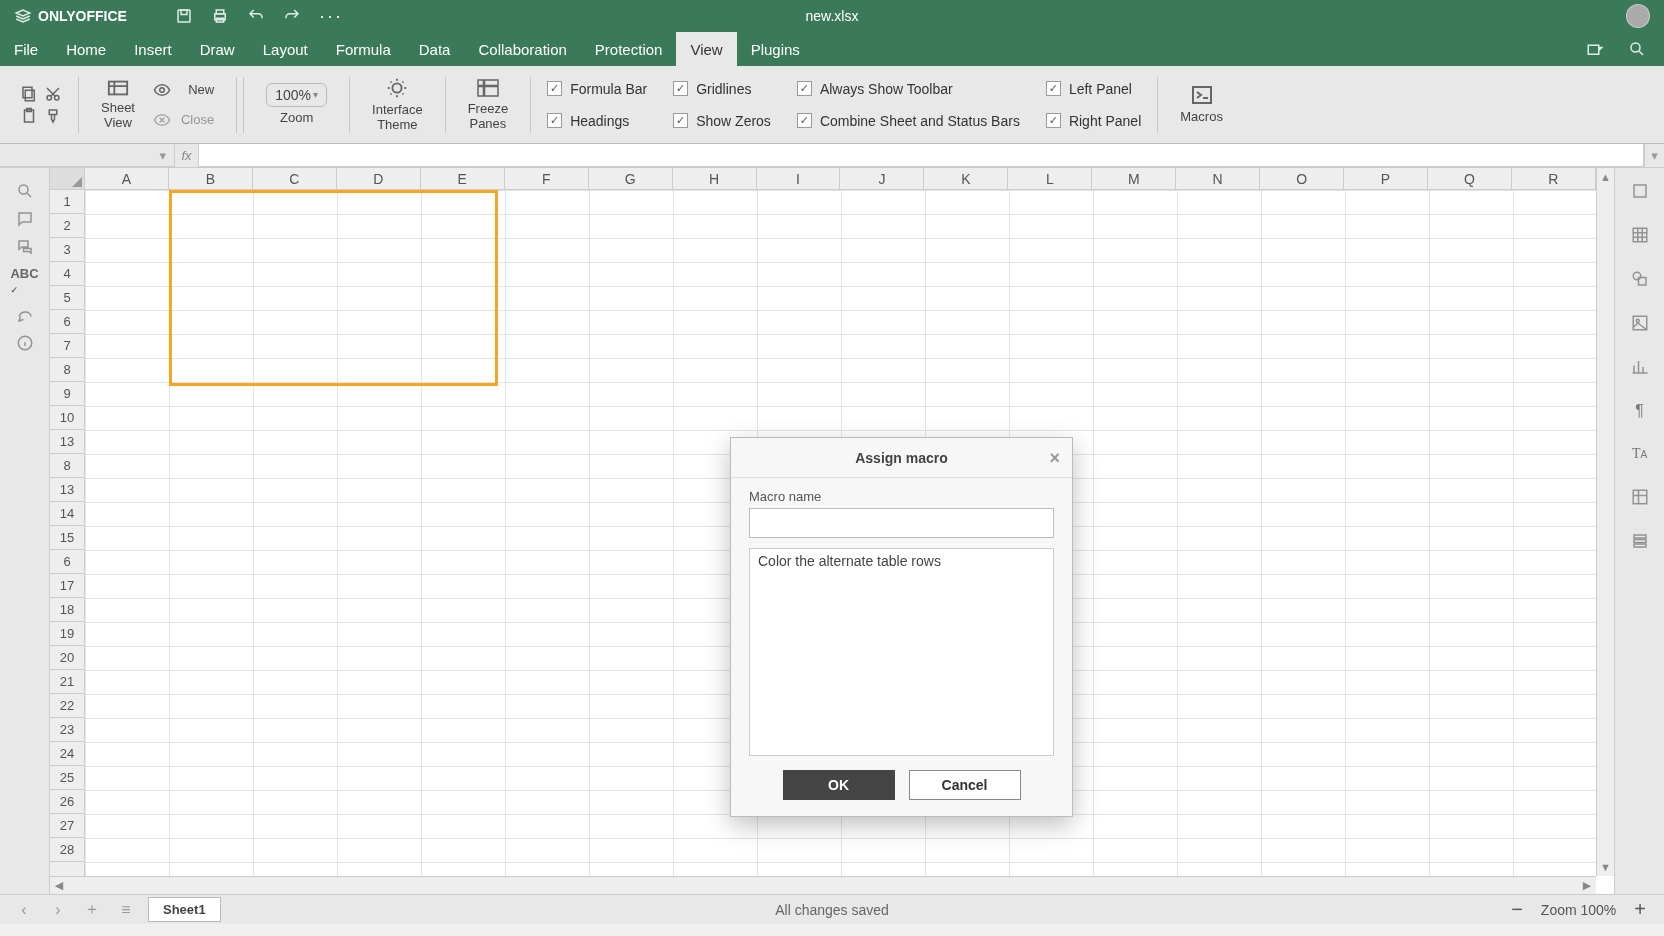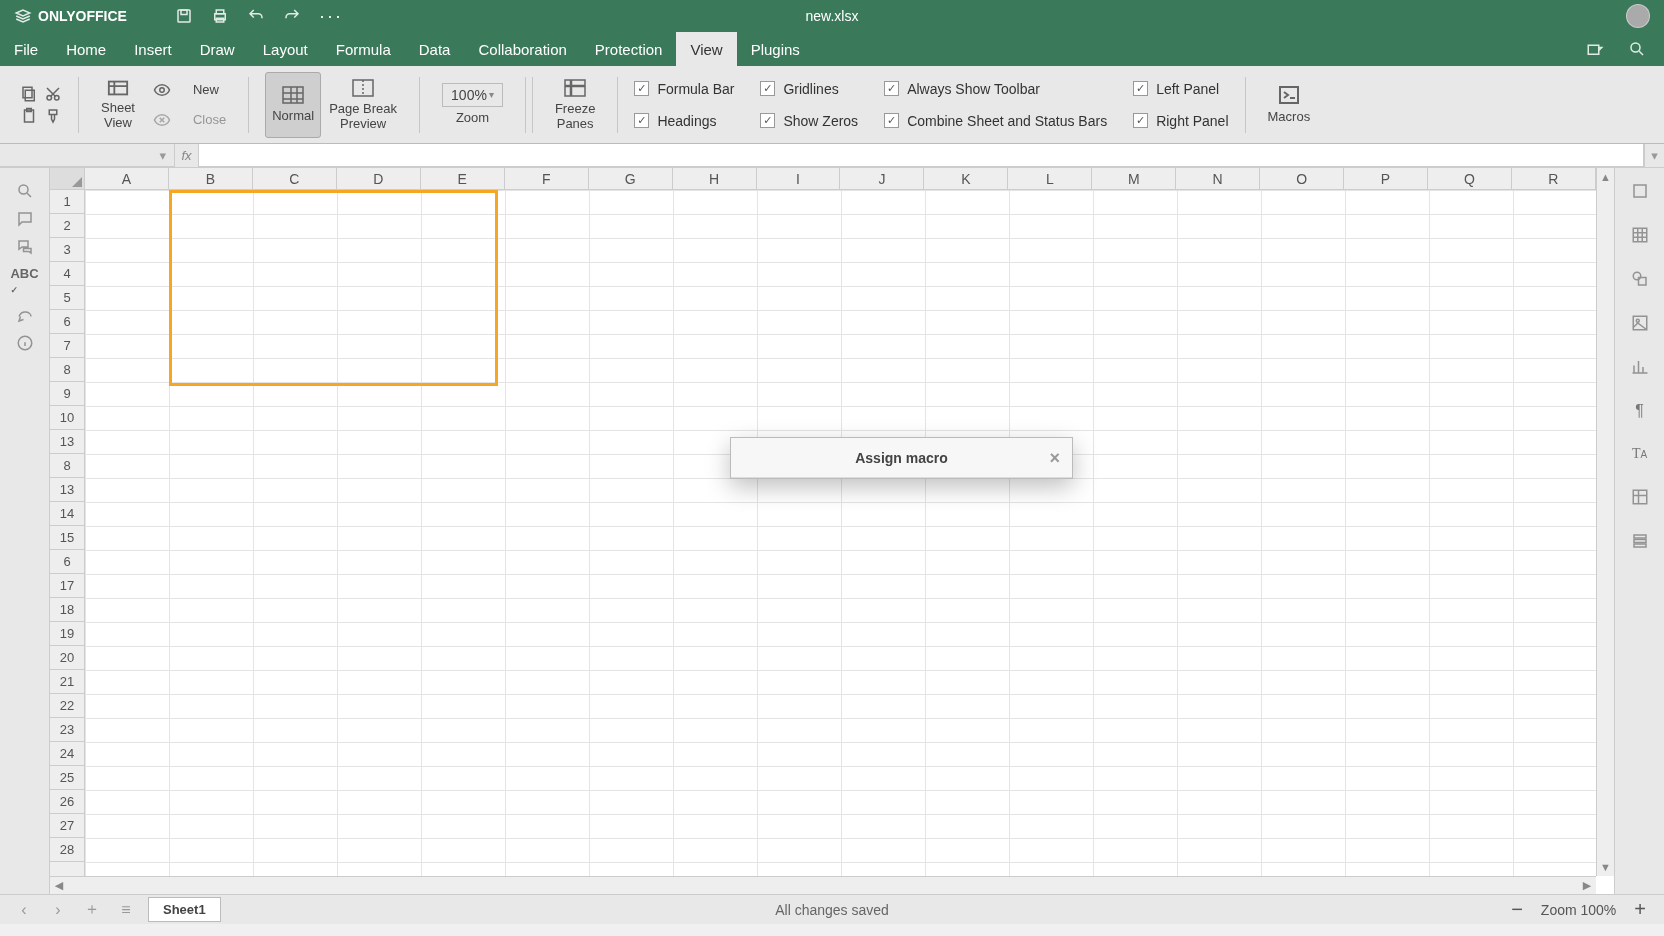--- a/index.html
+++ b/index.html
@@ -19,23 +19,23 @@
 .menu-bar .tab.active { background: #e8e8e8; color: #333; }
 .menu-bar .right-tools { margin-left: auto; display: flex; align-items: center; gap: 24px; padding-right: 18px; }
 .menu-bar .right-tools svg { opacity: .85; }
 
 
 .ribbon { height: 78px; background: #e8e8e8; border-bottom: 1px solid #bbb; display: flex; align-items: center; padding: 0 10px; gap: 6px; font-size: 13px; color: #444; }
 .ribbon .group { display: flex; align-items: center; gap: 6px; padding: 0 10px; height: 100%; }
 .ribbon .divider { width: 1px; height: 56px; background: #c6c6c6; }
 .ribbon .big-btn { display: flex; flex-direction: column; align-items: center; justify-content: center; gap: 4px; height: 66px; padding: 2px 6px; text-align: center; line-height: 1.15; cursor: pointer; border-radius: 3px; }
 .ribbon .big-btn.active { background: #cfcfcf; border: 1px solid #aaa; }
-.ribbon .small-btn { display: flex; align-items: center; gap: 22px; padding: 4px 6px; cursor: pointer; height: 26px; }
+.ribbon .small-btn { display: flex; align-items: center; gap: 10px; padding: 4px 6px; cursor: pointer; height: 26px; justify-content: space-between; }
 .ribbon .stack { display: flex; flex-direction: column; gap: 4px; }
-.ribbon .zoom-box { border: 1px solid #bbb; padding: 3px 8px; font-size: 14px; border-radius: 0; display:flex; align-items:center; gap:2px; }
+.ribbon .zoom-box { border: 1px solid #bbb; padding: 3px 8px; font-size: 14px; border-radius: 6px; display:flex; align-items:center; gap:2px; }
 .ribbon .checkbox { display: flex; align-items: center; gap: 8px; height: 22px; font-size: 14px; color:#333; }
 .ribbon .checkbox .box { width: 15px; height: 15px; border: 1px solid #999; background: #fff; display:flex; align-items:center; justify-content:center; font-size:11px; color:#555; }
 
 
 .formula-bar { height: 24px; background: #e8e8e8; border-bottom: 1px solid #ccc; display: flex; align-items: stretch; font-size: 13px; }
 .name-box { width: 175px; border: 1px solid #ccc; border-top:none; border-left:none; display:flex; align-items:center; justify-content:flex-end; padding-right:8px; color:#999; }
 .fx-label { width: 24px; display:flex; align-items:center; justify-content:center; font-style:italic; color:#888; border-right:1px solid #ccc; }
 .formula-input { flex:1; background:#fff; border:1px solid #ccc; border-top:none; border-left:none; }
 .formula-expand { width:20px; display:flex;align-items:center;justify-content:center;color:#999;border-left:1px solid #ccc; }
 
@@ -192,48 +192,41 @@
       <div class="small-btn" style="opacity:.5">
         <svg class="icon" viewBox="0 0 24 24" fill="none" stroke="#666" stroke-width="2">
             <path d="M2 12s3-7 10-7 10 7 10 7-3 7-10 7-10-7-10-7z"></path>
             <path d="M9 9l6 6M15 9l-6 6"></path>
           </svg>
         <span>Close</span>
       </div>
     </div>
   </div>
   <div class="divider"></div>
-  <div class="group" style="gap:2px">
-    <div class="big-btn active">
-      <svg width="24" height="20" viewBox="0 0 24 20" fill="none" stroke="#666" stroke-width="1.5">
-          <rect x="2" y="2" width="20" height="16"></rect>
-          <path d="M2 8h20M2 14h20M10 2v16M16 2v16"></path>
-        </svg>
-      <span>Normal</span>
-    </div>
-    <div class="big-btn">
-      <svg width="24" height="20" viewBox="0 0 24 20" fill="none" stroke="#666" stroke-width="1.5">
-          <rect x="2" y="2" width="20" height="16"></rect>
-          <path d="M12 2v16" stroke-dasharray="2 2"></path>
-        </svg>
-      <span style="white-space:pre-line">Page Break
-Preview</span>
-    </div>
-  </div>
   <div class="divider"></div>
   <div class="group">
     <div class="big-btn">
       <div class="zoom-box">
           <span>100%</span>
           <span style="font-size:10px;color:#888">▾</span>
         </div>
       <span>Zoom</span>
     </div>
   </div>
   <div class="divider"></div>
+  <div class="group">
+    <div class="big-btn">
+      <svg width="22" height="22" viewBox="0 0 24 24" fill="none" stroke="#666" stroke-width="2">
+          <circle cx="12" cy="12" r="5"></circle>
+          <path d="M12 2v2M12 20v2M4 12H2M22 12h-2M6 6l-1-1M19 19l-1-1M6 18l-1 1M19 5l-1 1"></path>
+        </svg>
+      <span style="white-space:pre-line">Interface
+Theme</span>
+    </div>
+  </div>
   <div class="divider"></div>
   <div class="group">
     <div class="big-btn">
       <svg width="24" height="20" viewBox="0 0 24 20" fill="none" stroke="#666" stroke-width="1.5">
           <rect x="2" y="2" width="20" height="16"></rect>
           <path d="M8 2v16M2 8h20" stroke-width="2.5"></path>
         </svg>
       <span style="white-space:pre-line">Freeze
 Panes</span>
     </div>
@@ -395,20 +388,31 @@
       <div class="arrow">◀</div>
       <div class="track"></div>
       <div class="arrow">▶</div>
     </div>
 
     <div class="dialog">
       <div class="dlg-title">
         <span>Assign macro</span>
         <span class="close">×</span>
       </div>
+      <div class="body">
+        <label>Macro name</label>
+        <input type="text" value="" style="">
+        <div class="list">
+          <div class="item">Color the alternate table rows</div>
+        </div>
+        <div class="buttons">
+          <button class="primary">OK</button>
+          <button class="secondary">Cancel</button>
+        </div>
+      </div>
     </div>
   </div>
 
   <div class="right-tools-panel">
     <svg class="icon" viewBox="0 0 24 24" fill="none" stroke="#666" stroke-width="2">
         <rect x="4" y="4" width="16" height="16"></rect>
       </svg>
     <svg class="icon" viewBox="0 0 24 24" fill="none" stroke="#666" stroke-width="2">
         <rect x="3" y="3" width="18" height="18"></rect>
         <path d="M3 9h18M3 15h18M9 3v18M15 3v18"></path>

